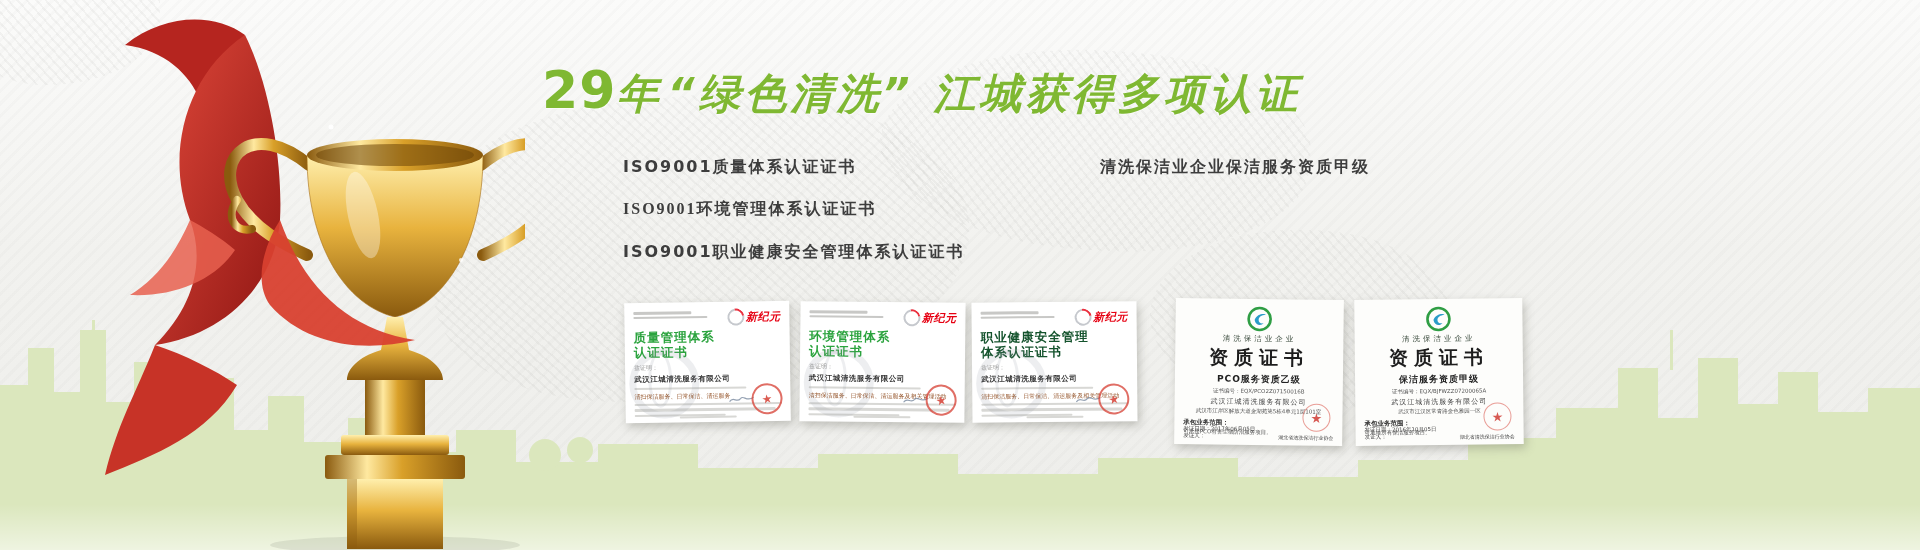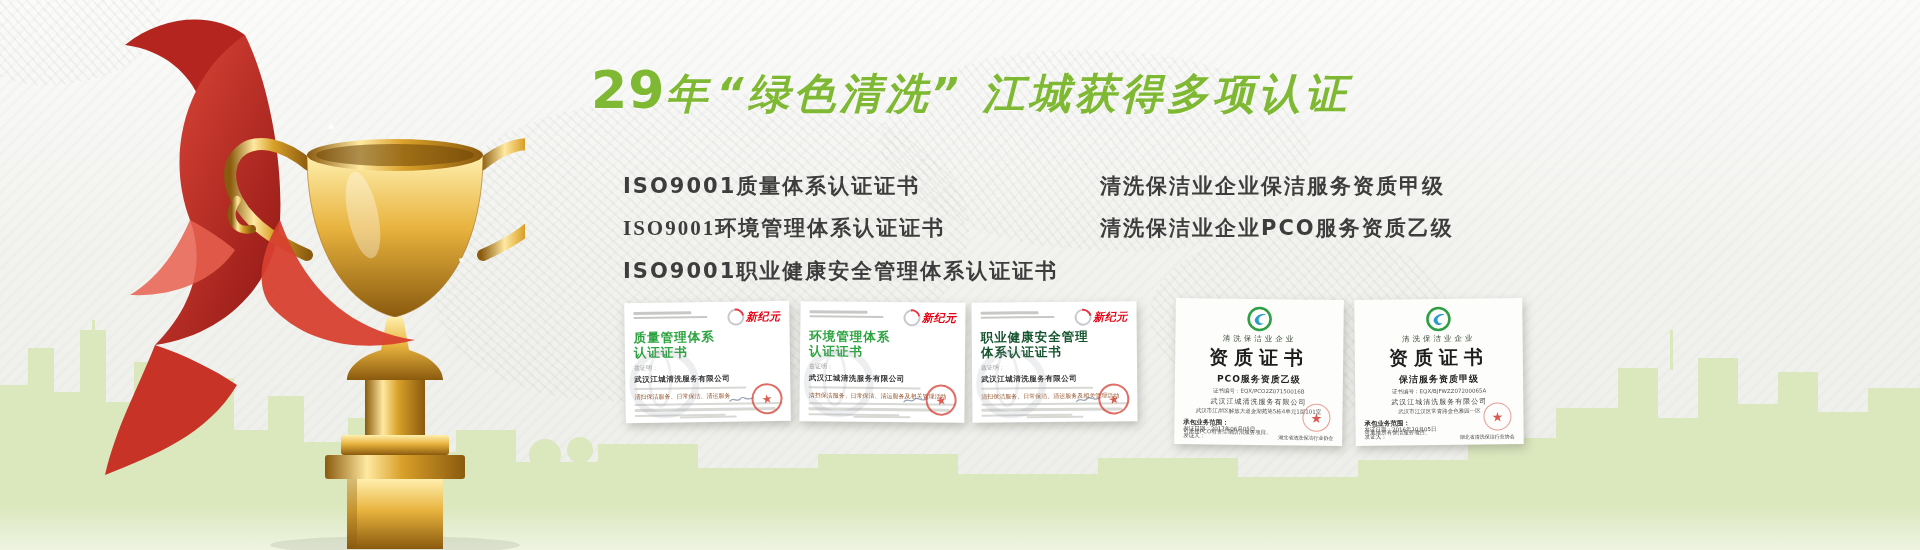--- a/index.html
+++ b/index.html
@@ -21,30 +21,30 @@
   .blob3{left:1150px; top:230px; width:300px; height:180px; border-radius:50% 50% 45% 55%;}
   .blob4{left:-30px; top:-25px; width:190px; height:110px; border-radius:0 0 60% 40%;}
 
   .skyline{position:absolute; left:0; bottom:0; width:1920px; height:230px;}
   .skyline-fade{position:absolute; left:0; bottom:0; width:1920px; height:46px;
     background:linear-gradient(rgba(255,255,255,0), rgba(255,255,255,0.55)); pointer-events:none;}
 
   .trophy{position:absolute; left:95px; top:5px;}
 
   .heading{
-    position:absolute; left:591px; top:60px; white-space:nowrap;
+    position:absolute; left:542px; top:60px; white-space:nowrap;
     color:#7fb832; text-shadow:0 1px 0 rgba(255,255,255,.6);
   }
   .heading .num{font-size:52px; font-weight:900; letter-spacing:1px;}
   .heading .script{font-size:42px; font-weight:800; font-style:italic; letter-spacing:4px;}
   .heading .gap{margin-left:20px;}
 
   .cert-line{
-    position:absolute; font-size:21px; font-weight:700; color:#3d3d3d;
-    letter-spacing:2px; white-space:nowrap;margin-top:15px;
+    position:absolute; font-size:16px; font-weight:700; color:#3d3d3d;
+    letter-spacing:2px; white-space:nowrap;
   }
 
   
   .iso-cert{
     position:absolute; top:302px; width:165px; height:120px; background:#fff;
     box-shadow:2px 4px 10px rgba(110,110,100,0.38);
     padding:7px 9px 6px 9px; box-sizing:border-box;
   }
   .cert-head{display:flex; justify-content:space-between; align-items:flex-start;}
   .head-bars .bar{margin:2px 0;}
@@ -168,21 +168,20 @@
 
   <div class="heading" style="color: rgb(127, 184, 50);">
     <span class="num">29</span><span class="script">年</span>
     <span class="script">“绿色清洗”</span><span class="script gap">江城获得多项认证</span>
   </div>
 
   <div class="cert-line" style="left:623px; top:157px;">ISO9001质量体系认证证书</div>
   <div class="cert-line" style="left:623px; top:199px;font-family:Liberation Serif, serif;">ISO9001环境管理体系认证证书</div>
   <div class="cert-line" style="left:623px; top:242px;">ISO9001职业健康安全管理体系认证证书</div>
   <div class="cert-line" style="left:1100px; top:157px;">清洗保洁业企业保洁服务资质甲级</div>
-  <div class="cert-line" style="left:1100px; top:199px;">清洗保洁业企业PCO服务资质乙级</div>
 
   <div class="iso-cert" style="left:625px; transform:rotate(-0.8deg);">
     <div class="cert-head">
       <div class="head-bars">
         <div class="bar" style="width:58px"></div>
           <div class="bar" style="width:74px"></div>
       </div>
       <div class="brand">
         <span class="brand-swirl"></span>
         <span class="brand-text">新纪元</span>

